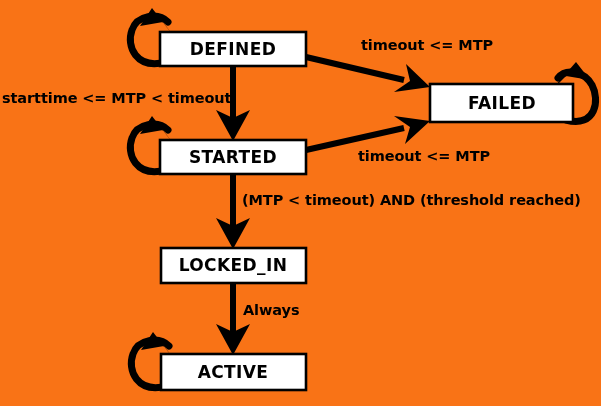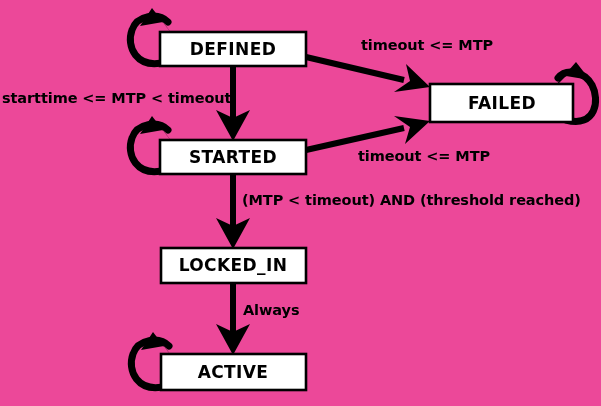--- a/index.html
+++ b/index.html
@@ -4,21 +4,21 @@
 <style>
   html, body {
     margin: 0;
     padding: 0;
     background: #ffffff;
   }
   #diagram-root {
     position: relative;
     width: 601px;
     height: 406px;
-    background: #ec4899;
+    background: #f97316;
     font-family: "DejaVu Sans", sans-serif;
     overflow: hidden;
   }
   #diagram-svg {
     position: absolute;
     left: 0;
     top: 0;
     width: 601px;
     height: 406px;
   }

